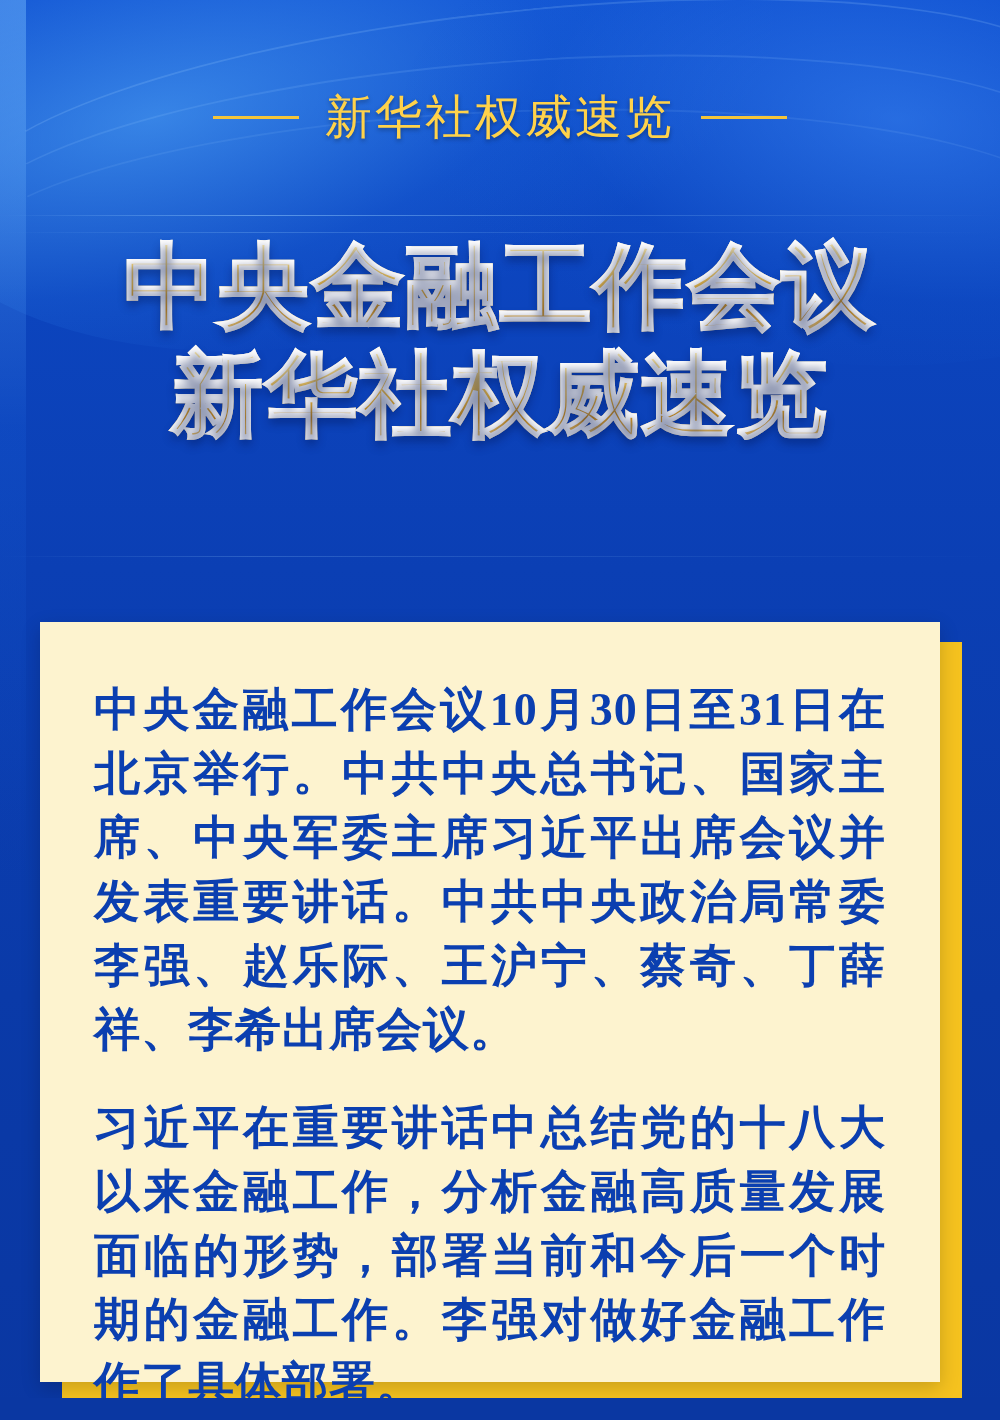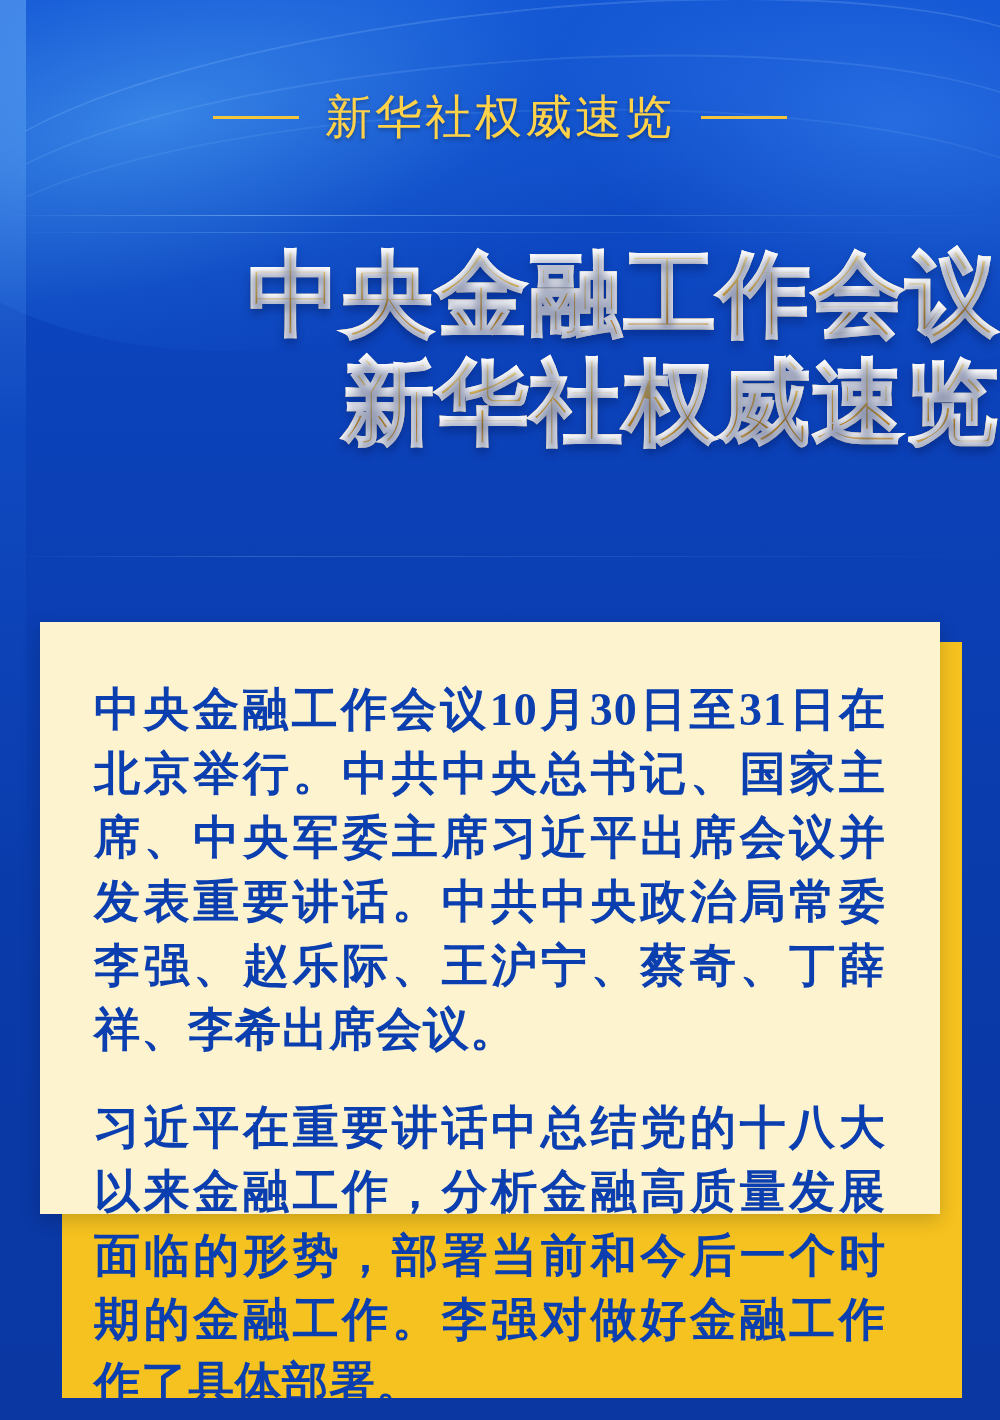--- a/index.html
+++ b/index.html
@@ -92,22 +92,22 @@
     font-size: 47px;
     letter-spacing: 3px;
     color: #ffd24a;
     text-shadow: 0 2px 4px rgba(0,0,0,.35);
     white-space: nowrap;
   }
 
   
   .title-zone {
     position: absolute;
-    top: 240px; left: 0; right: 0;
-    text-align: right;
+    top: 232px; left: 0; right: 0;
+    text-align: center;
   }
   .title-line {
     font-family: "Liberation Sans", "DejaVu Sans", sans-serif;
     font-weight: 700;
     font-size: 92px;
     line-height: 108px;
     letter-spacing: 2px;
     background: linear-gradient(180deg, #fff7d0 0%, #ffe083 26%, #f7bf3a 52%, #e09a16 72%, #ffe9a8 100%);
     -webkit-background-clip: text;
     background-clip: text;
@@ -124,21 +124,21 @@
     top: 642px;
     width: 900px;
     height: 760px;
     background: #f5c21f;
   }
   .card {
     position: absolute;
     left: 40px;
     top: 622px;
     width: 900px;
-    height: 592px;
+    height: 760px;
     background: #fdf3cf;
     box-shadow: 0 6px 18px rgba(0,0,0,.18);
     box-sizing: border-box;
     padding: 56px 54px 40px 54px;
   }
   .card p {
     margin: 0 0 34px 0;
     font-family: "Liberation Serif", "DejaVu Serif", serif;
     font-weight: 700;
     font-size: 46px;

